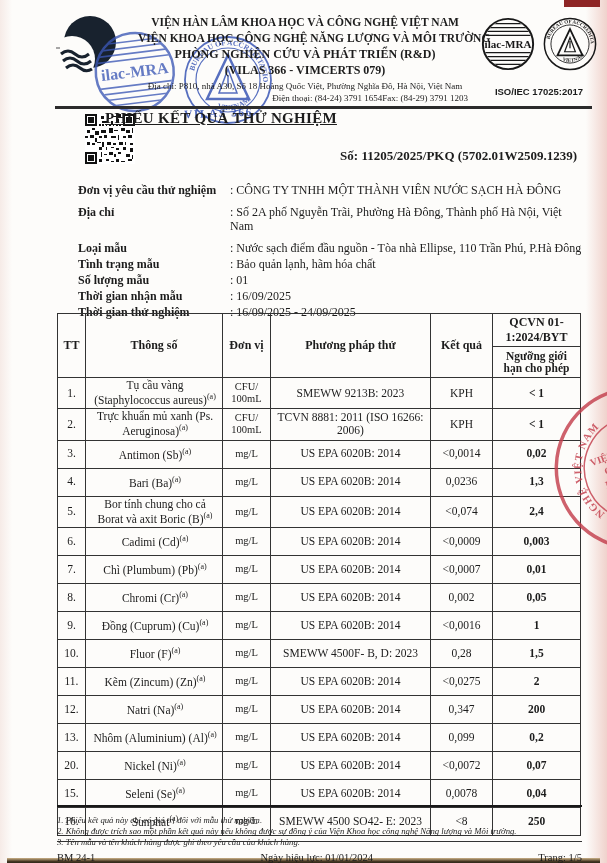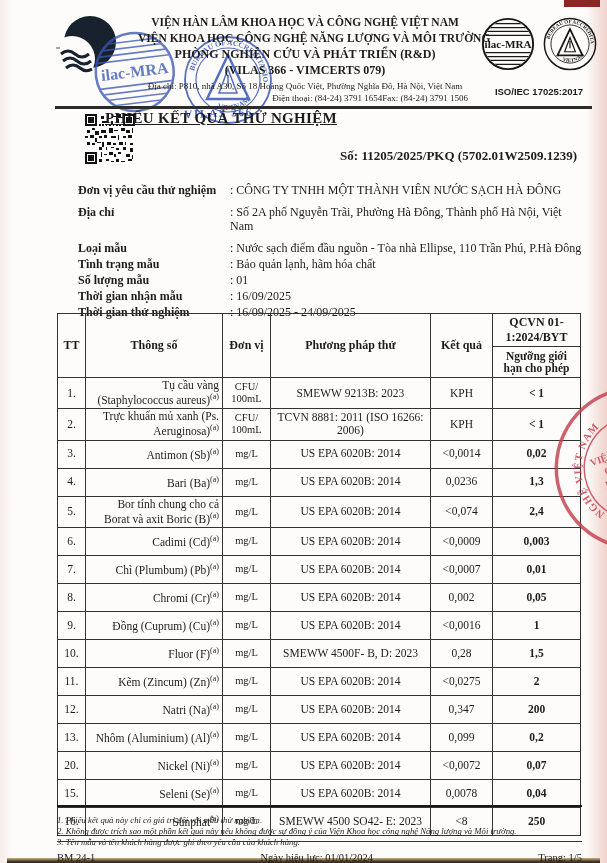--- a/index.html
+++ b/index.html
@@ -37,21 +37,21 @@
   .info-value{flex:1;}
   
   .results{position:absolute;left:57px;top:313px;}
   table{border-collapse:collapse;table-layout:fixed;width:523px;}
   th,td{border:1px solid #333;padding:1px 3px;vertical-align:middle;}
   table{border:1.5px solid #222;}
   th{font-size:12px;font-weight:bold;text-align:center;}
   td{font-size:11.5px;height:25px;text-align:center;line-height:1.15;}
   .col-tt{width:28px;}.col-param{width:137px;}.col-unit{width:48px;}
   .col-method{width:160px;}.col-result{width:62px;}.col-qcvn{width:88px;}
-  .c-param{text-align:right;padding-left:5px;}
+  .c-param{text-align:center;padding-left:5px;}
   .c-unit{font-size:10.5px;margin-left:40px;}
   .c-limit{font-weight:bold;}
   sup{font-size:8px;}
   .qcvn-top{height:30px;}.qcvn-bot{height:28px;font-size:11.5px;}
   
   .stamp-red{position:absolute;left:552px;top:383px;opacity:.82;transform:rotate(-20deg);}
   
   .notes{position:absolute;left:57px;top:805px;width:525px;border-top:2.5px solid #181818;padding-top:8px;}
   .note-line{font-size:8.7px;font-style:italic;line-height:11px;}
   .footer{position:absolute;left:57px;top:841px;width:525px;border-top:1.2px solid #333;
@@ -118,21 +118,21 @@
   <div class="vilas-blue">VILAS 366</div>
 
   <div class="org-block">
     <div class="org1">VIỆN HÀN LÂM KHOA HỌC VÀ CÔNG NGHỆ VIỆT NAM</div>
     <div class="org2">VIỆN KHOA HỌC CÔNG NGHỆ NĂNG LƯỢNG VÀ MÔI TRƯỜNG</div>
     <div class="org3">PHÒNG NGHIÊN CỨU VÀ PHÁT TRIỂN (R&amp;D)</div>
     <div class="org4">(VILAS 366 - VIMCERTS 079)</div>
     <div class="addr">Địa chỉ: P810, nhà A30, Số 18 Hoàng Quốc Việt, Phường Nghĩa Đô, Hà Nội, Việt Nam</div>
     <div class="phone-row">
       <span>Điện thoại: (84-24) 3791 1654</span>
-      <span>Fax: (84-24) 3791 1506</span>
+      <span>Fax: (84-29) 3791 1203</span>
     </div>
   </div>
 
   <div class="right-logos">
     <span>
       <svg width="58" height="60" viewBox="0 0 60 60">
         <defs>
             <clipPath id="bk1">
               <circle cx="30" cy="30" r="25"></circle>
             </clipPath>

